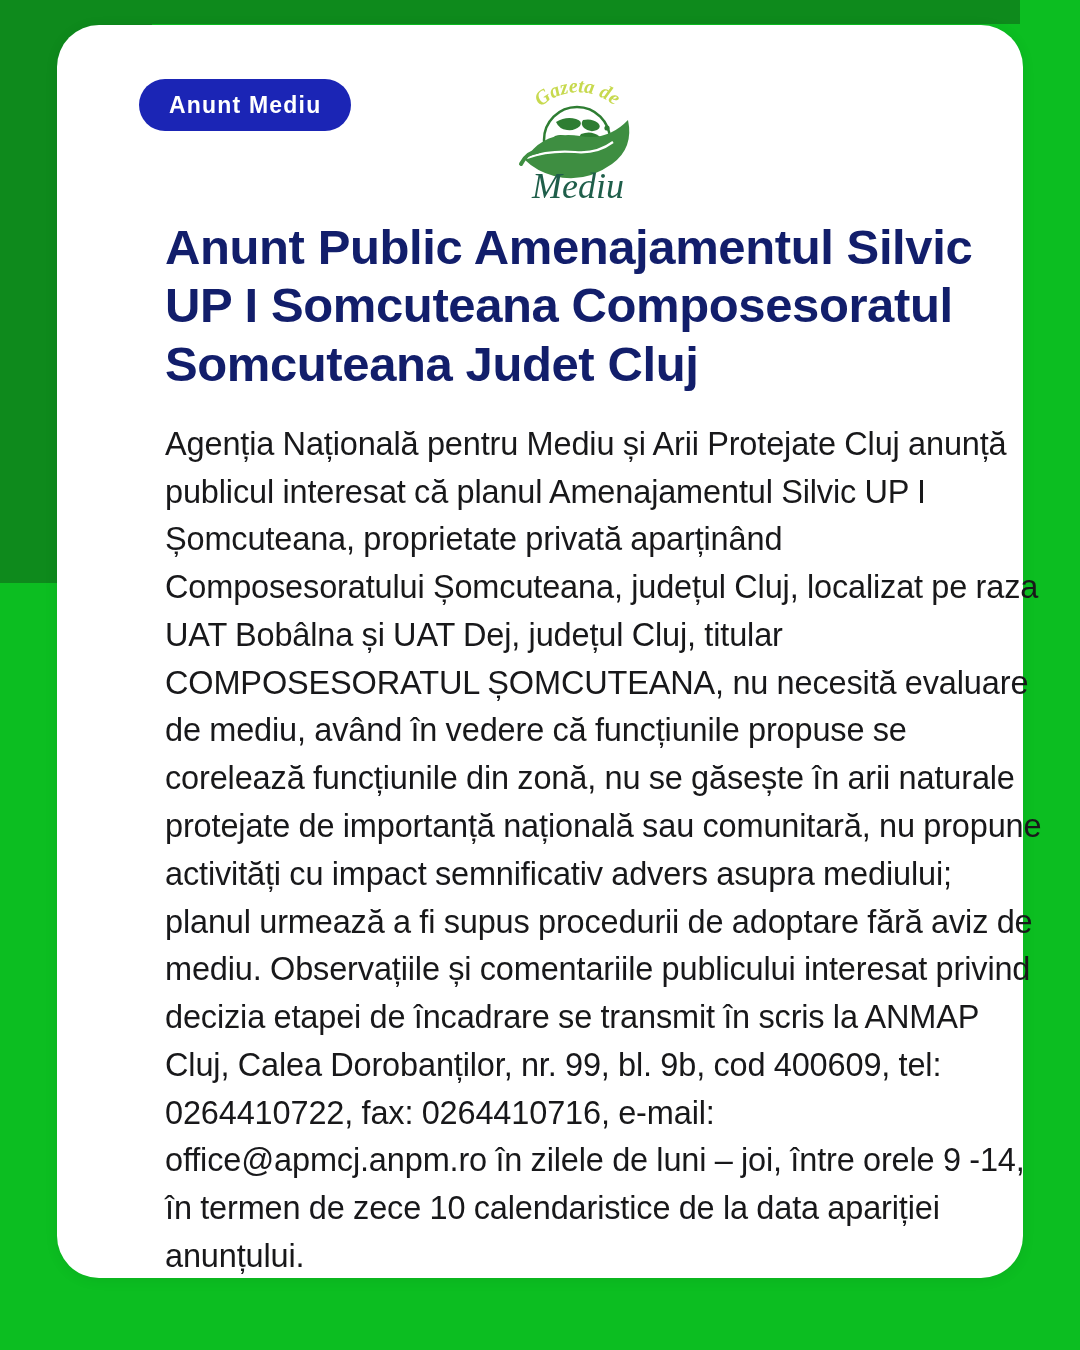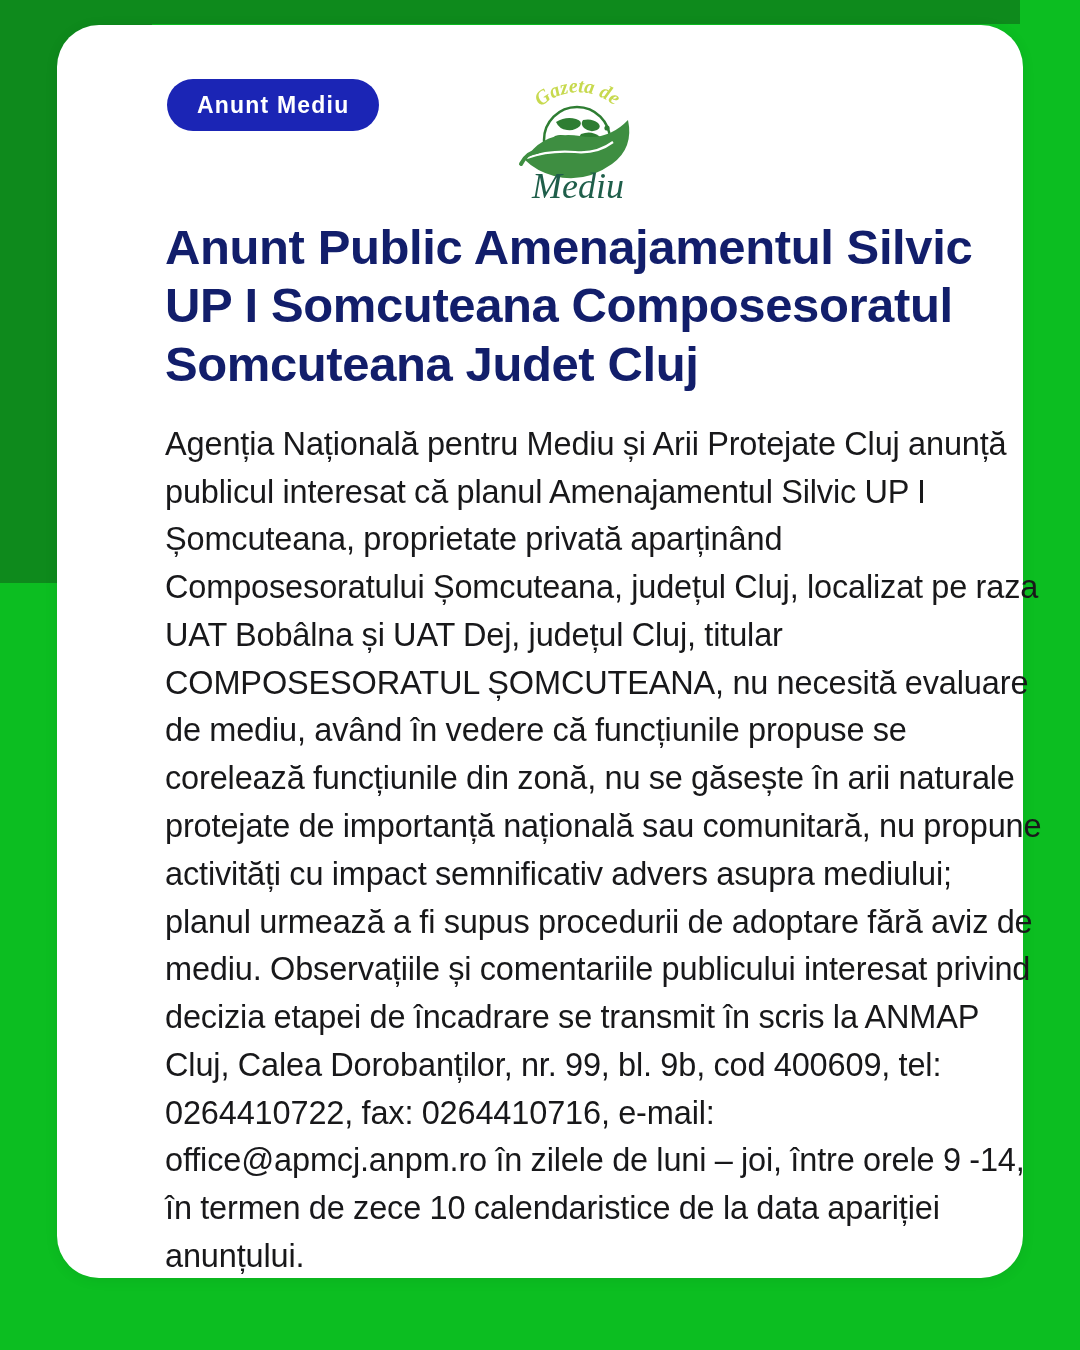--- a/index.html
+++ b/index.html
@@ -62,21 +62,21 @@
     background:#1B25B5;
     color:#FFFFFF;
     border-radius:999px;
     height:52px;
     padding:0 30px;
     font-size:23px;
     font-weight:700;
     letter-spacing:1.2px;
     font-family:"Liberation Sans", sans-serif;
     position:absolute;
-    left:56px; top:21px;
+    left:28px; top:21px;
   }
 
   .logo{
     position:absolute;
     left:400px; top:14px;
     width:134px; height:132px;
   }
   .logo svg{ display:block; width:134px; height:132px; }
 
   

